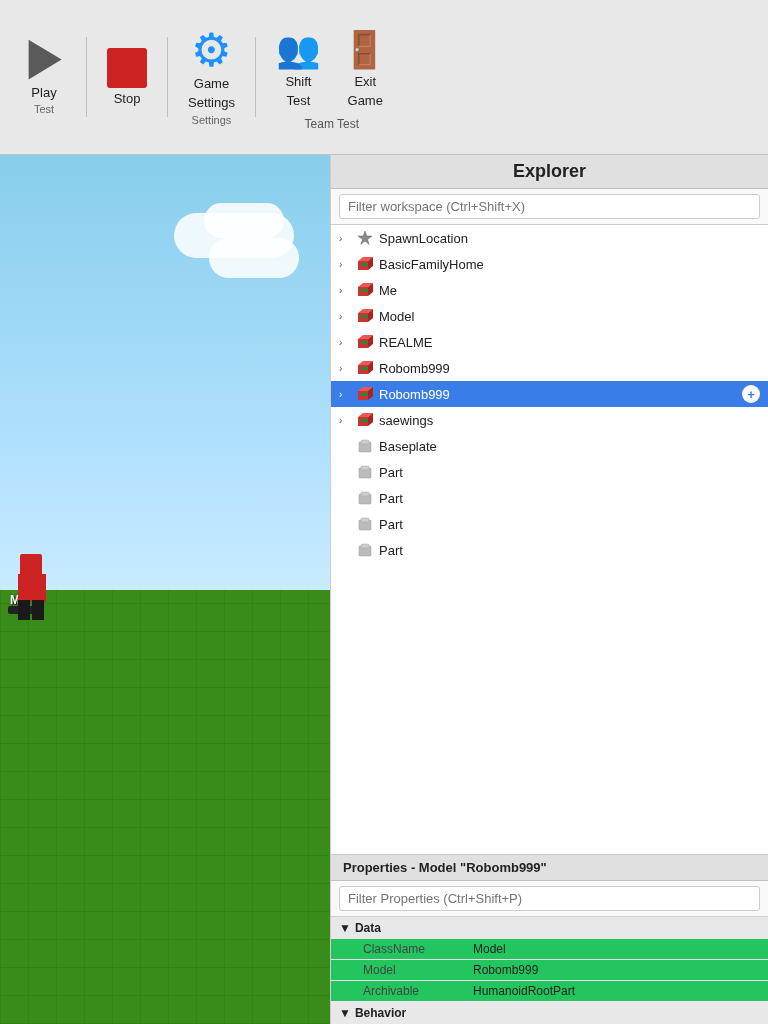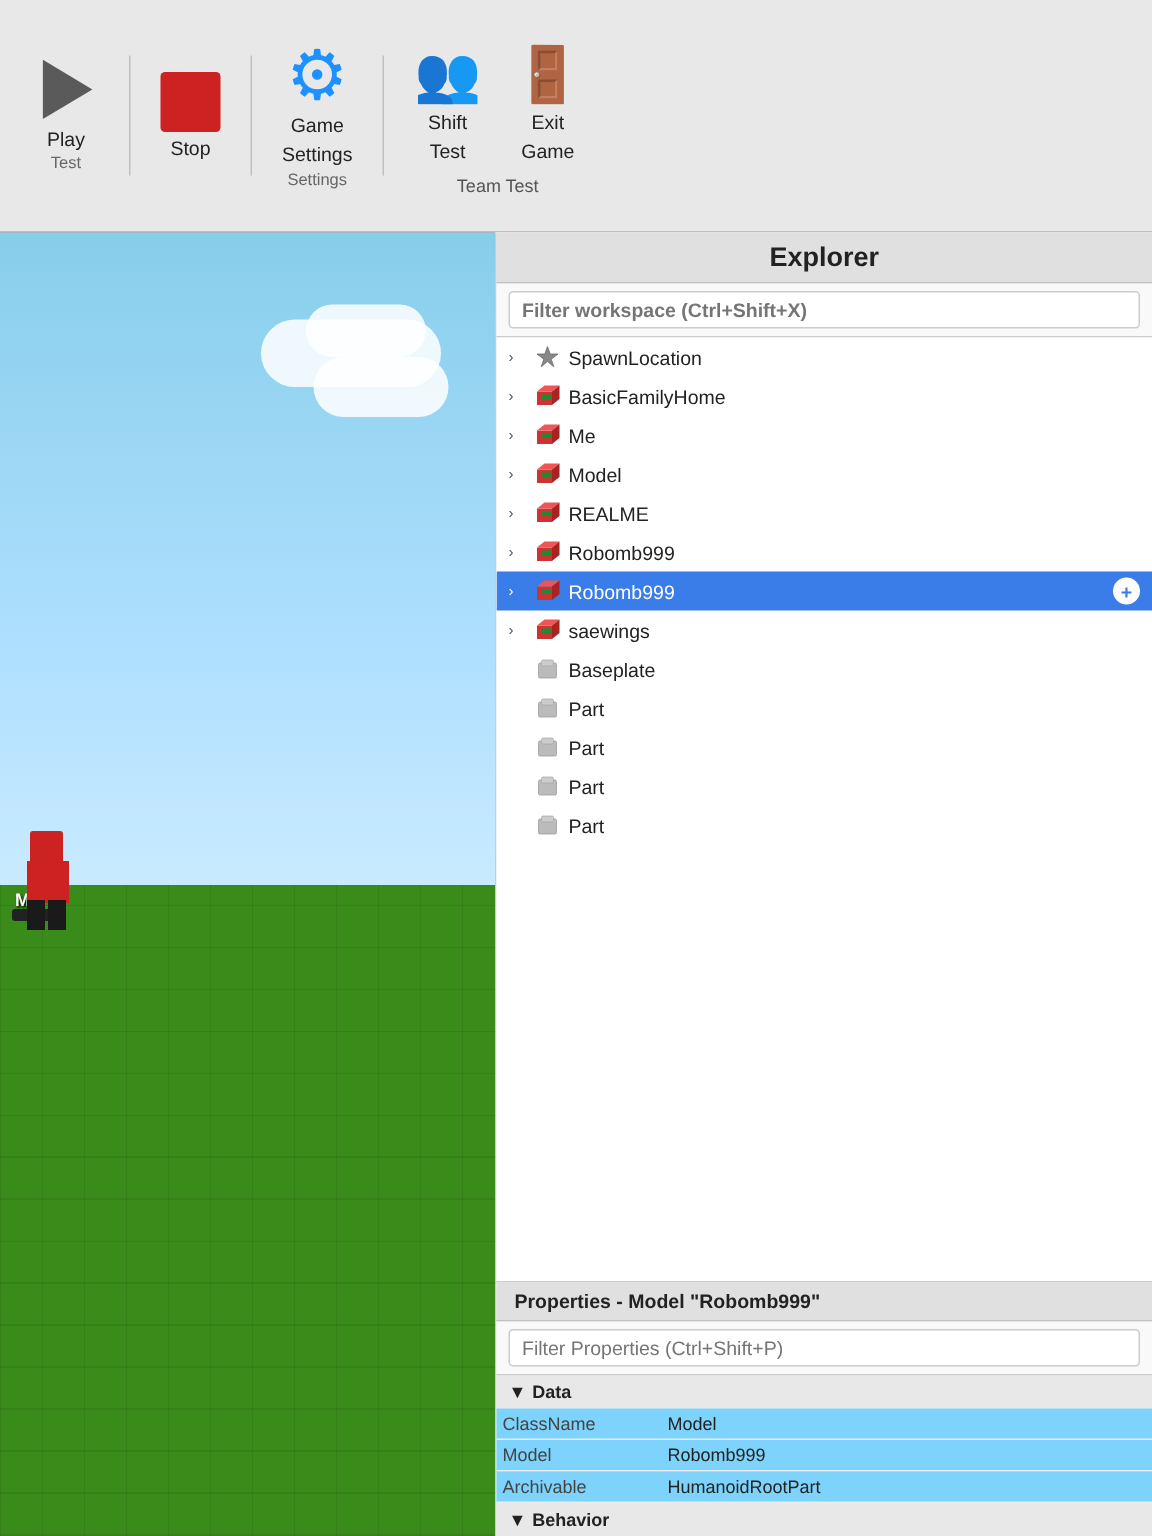--- a/index.html
+++ b/index.html
@@ -238,21 +238,20 @@
       border-bottom: 1px solid #ccc;
       background: #f9f9f9;
     }
     #explorer-filter input {
       width: 100%;
       padding: 4px 8px;
       border: 1px solid #ccc;
       border-radius: 3px;
       font-size: 13px;
       background: white;
-      font-weight: bold;
     }
     #explorer-tree {
       flex: 1;
       overflow-y: auto;
       background: white;
     }
     .tree-item {
       display: flex;
       align-items: center;
       padding: 3px 8px;
@@ -321,24 +320,24 @@
       background: #e8e8e8;
       font-size: 12px;
       font-weight: bold;
       color: #222;
       cursor: pointer;
       gap: 4px;
     }
     .prop-row {
       display: flex;
       align-items: center;
-      padding: 3px 12px 3px 4px;
+      padding: 3px 12px 3px 32px;
       font-size: 12px;
       border-bottom: 1px solid #ececec;
-      background: #7dd3fc;
+      background: #22c55e;
     }
     .prop-key {
       width: 110px;
       color: #444;
       flex-shrink: 0;
     }
     .prop-val {
       color: #222;
       flex: 1;
     }

